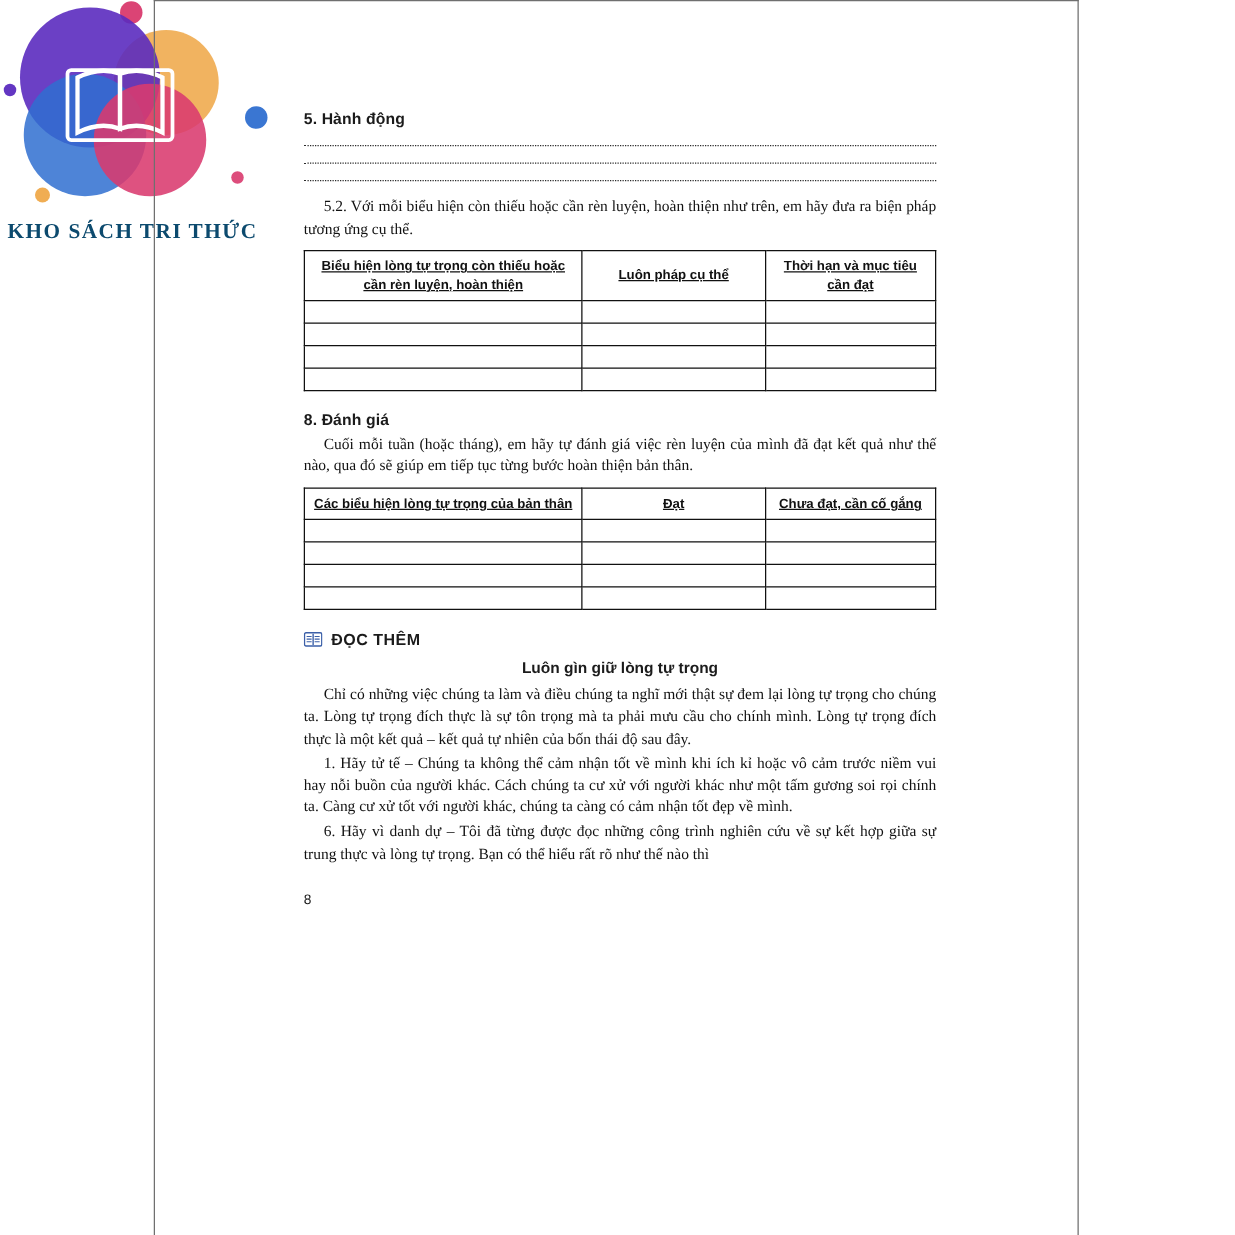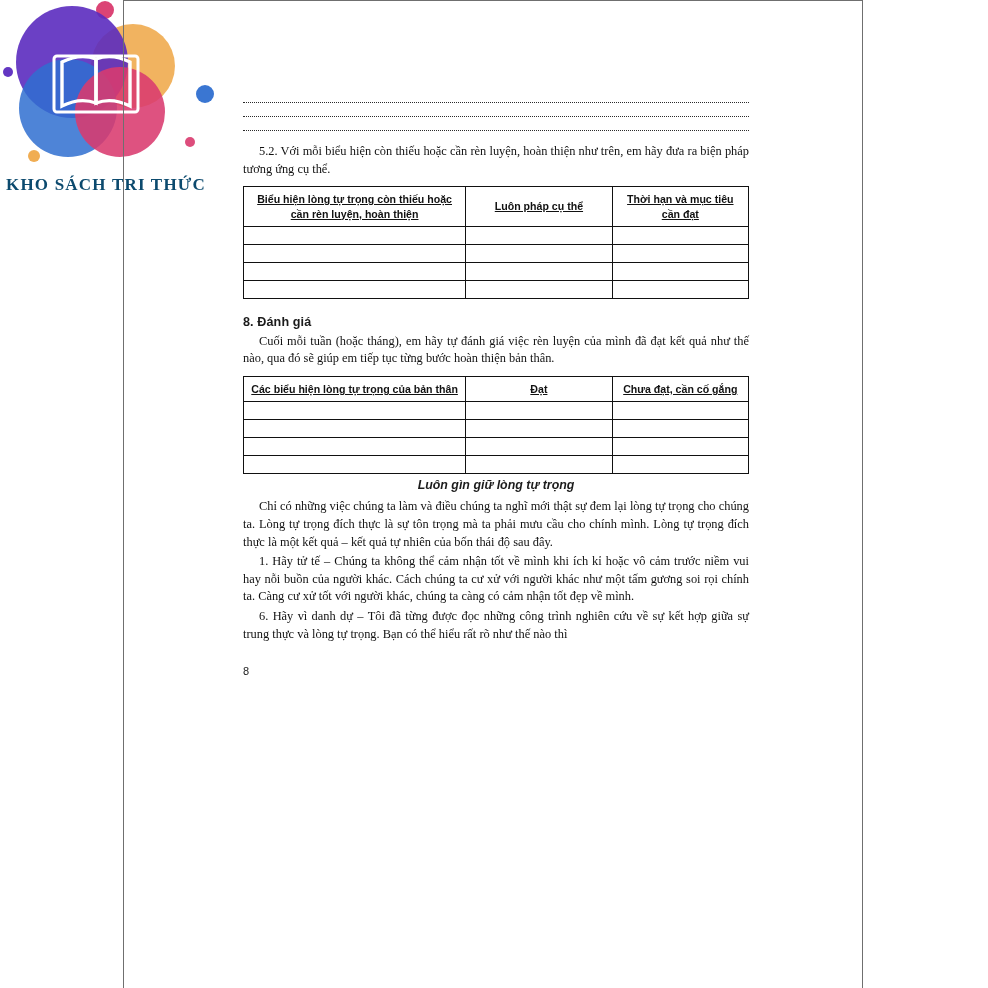--- a/index.html
+++ b/index.html
@@ -134,21 +134,20 @@
     font-size: 12.8px;
     font-weight: 700;
     letter-spacing: 0.4px;
     color: #1b1b1b;
   }
   .book-icon { display: block; }
   .readmore-title {
     font-family: "Liberation Sans", sans-serif;
     font-size: 12.4px;
     font-weight: 700;
-    font-style: italic;
     text-align: center;
     margin: 4px 0 6px 0;
     color: #1b1b1b;
   }
 
   #page-number {
     font-family: "Liberation Sans", sans-serif;
     font-size: 11px;
     color: #1b1b1b;
     margin-top: 22px;
@@ -176,20 +175,21 @@
   </svg>
   <div id="brand-text">KHO SÁCH TRI THỨC</div>
 </div>
 
 <div id="page-top-rule"></div>
 <div id="page-left-rule"></div>
 <div id="page-right-rule"></div>
 
 <div id="doc">
 
+  <h2 class="sec-head">5. Hành động</h2>
 
   <div class="dotline first"></div>
   <div class="dotline"></div>
   <div class="dotline"></div>
 
   <div class="spacer-12"></div>
 
   <p class="para">5.2. Với mỗi biểu hiện còn thiếu hoặc cần rèn luyện, hoàn thiện như trên, em hãy đưa ra biện pháp tương ứng cụ thể.</p>
 
   <table class="form">
@@ -264,20 +264,35 @@
           <td class="blank"></td>
         </tr>
       <tr>
           <td class="blank"></td>
           <td class="blank"></td>
           <td class="blank"></td>
         </tr>
     </tbody>
   </table>
 
+  <div class="readmore-head">
+    <span>
+      <svg class="book-icon" width="15" height="13" viewBox="0 0 15 13" xmlns="http://www.w3.org/2000/svg">
+        <rect x="0.6" y="1.2" width="13.8" height="10.6" rx="1.2" fill="none" stroke="#3b5fa8" stroke-width="1.1"></rect>
+        <line x1="7.5" y1="2" x2="7.5" y2="11" stroke="#3b5fa8" stroke-width="1.1"></line>
+        <line x1="2.3" y1="4.2" x2="6.3" y2="4.2" stroke="#3b5fa8" stroke-width="0.9"></line>
+        <line x1="2.3" y1="6.3" x2="6.3" y2="6.3" stroke="#3b5fa8" stroke-width="0.9"></line>
+        <line x1="2.3" y1="8.4" x2="6.3" y2="8.4" stroke="#3b5fa8" stroke-width="0.9"></line>
+        <line x1="8.7" y1="4.2" x2="12.7" y2="4.2" stroke="#3b5fa8" stroke-width="0.9"></line>
+        <line x1="8.7" y1="6.3" x2="12.7" y2="6.3" stroke="#3b5fa8" stroke-width="0.9"></line>
+        <line x1="8.7" y1="8.4" x2="12.7" y2="8.4" stroke="#3b5fa8" stroke-width="0.9"></line>
+      </svg>
+    </span>
+    <span class="label">ĐỌC THÊM</span>
+  </div>
 
   <div class="readmore-title">Luôn gìn giữ lòng tự trọng</div>
 
   <p class="para">Chỉ có những việc chúng ta làm và điều chúng ta nghĩ mới thật sự đem lại lòng tự trọng cho chúng ta. Lòng tự trọng đích thực là sự tôn trọng mà ta phải mưu cầu cho chính mình. Lòng tự trọng đích thực là một kết quả – kết quả tự nhiên của bốn thái độ sau đây.</p>
   <p class="para">1. Hãy tử tế – Chúng ta không thể cảm nhận tốt về mình khi ích kỉ hoặc vô cảm trước niềm vui hay nỗi buồn của người khác. Cách chúng ta cư xử với người khác như một tấm gương soi rọi chính ta. Càng cư xử tốt với người khác, chúng ta càng có cảm nhận tốt đẹp về mình.</p>
   <p class="para">6. Hãy vì danh dự – Tôi đã từng được đọc những công trình nghiên cứu về sự kết hợp giữa sự trung thực và lòng tự trọng. Bạn có thể hiểu rất rõ như thế nào thì</p>
 
   <div id="page-number">8</div>
 </div>
 

